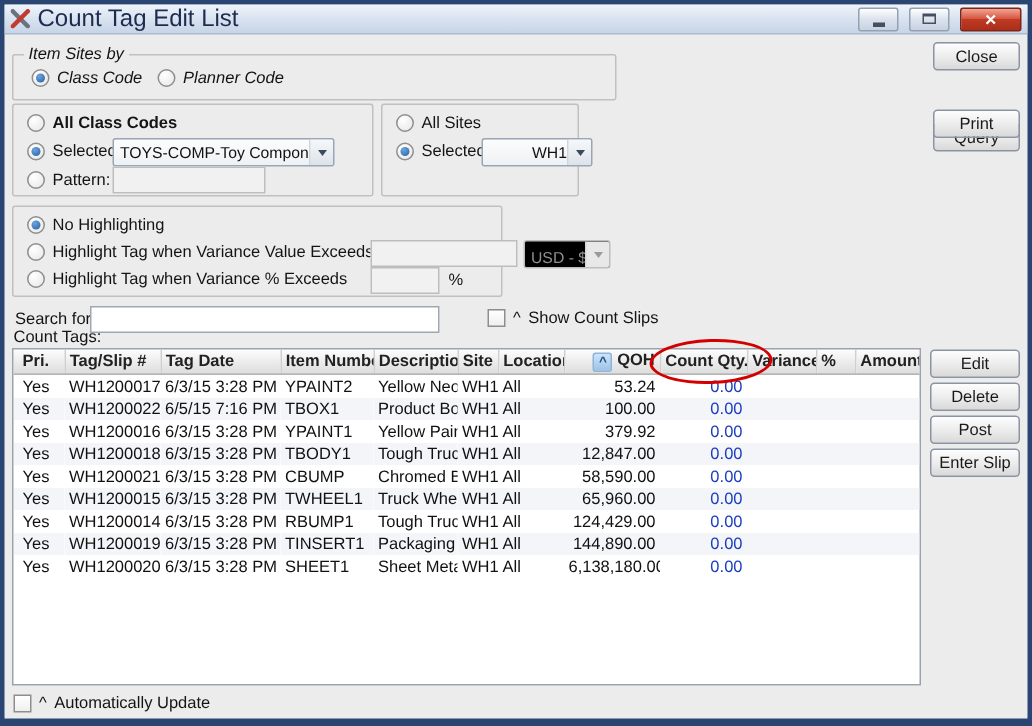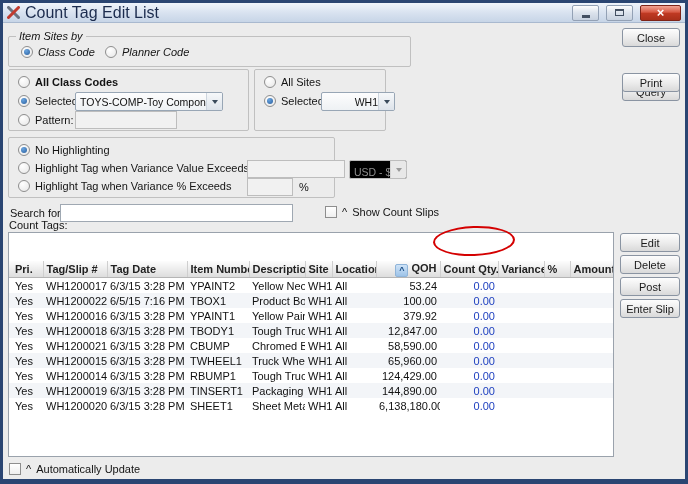--- a/index.html
+++ b/index.html
@@ -26,21 +26,21 @@
   .combo .clabel{overflow:hidden;white-space:nowrap;flex:1;}
   .combo .arrow{margin-left:auto;width:15px;height:100%;display:flex;align-items:center;justify-content:center;border-left:1px solid #cdd5de;background:linear-gradient(#f6f8fa,#dde3ea);flex:none;}
   .tri{width:0;height:0;border-left:3.5px solid transparent;border-right:3.5px solid transparent;border-top:4px solid #3a4a5a;}
   .combo.disabled{color:#8f8f8f;background:#000000;border-color:#bdbdbd;align-items:flex-end;}
   .combo.disabled .arrow{background:#e8e8e8;border-left-color:#d5d5d5;}
   .combo.disabled .tri{border-top-color:#9a9a9a;}
   .tinput{position:absolute;height:18px;border:1px solid #9fa8b2;background:#fff;font-size:11px;padding:0 3px;font-family:inherit;box-sizing:border-box;}
   .tinput:disabled{background:#f1f1f1;border-color:#bdbdbd;}
   .slabel{position:absolute;font-size:11px;color:#141414;white-space:nowrap;}
   .grid{position:absolute;left:5px;top:209px;width:606px;height:225px;background:#fff;border:1px solid #9aa2ac;box-sizing:border-box;overflow:hidden;}
-  .grid table{border-collapse:collapse;table-layout:fixed;width:604px;font-size:11px;margin-top:28px;}
+  .grid table{border-collapse:collapse;table-layout:fixed;width:604px;font-size:11px;}
   .grid th{height:16px;background:linear-gradient(#fdfdfd,#ebebeb 55%,#dddddd);border-right:1px solid #cfcfcf;border-bottom:1px solid #b5b5b5;font-weight:bold;font-size:11px;text-align:left;padding:0 3px;overflow:hidden;white-space:nowrap;color:#222;}
   .grid th.num{text-align:right;}
   .grid td{height:15px;padding:0 3px;overflow:hidden;white-space:nowrap;color:#111;}
   .grid td:first-child,.grid th:first-child{padding-left:6px;}
   .grid td.num{text-align:right;}
   .grid td.count{color:#1d3fbf;}
   .grid tr.alt td{background:#f3f5f8;}
   .sortbox{display:inline-block;width:11px;height:11px;margin-right:3px;background:linear-gradient(#cfe3f7,#9dc3e8);border:1px solid #8fb4d9;border-radius:2px;font-size:9px;line-height:10px;text-align:center;color:#1c4f87;vertical-align:-1px;}
   .annotation{position:absolute;left:430px;top:203px;width:78px;height:26px;border:2px solid #d40000;border-radius:50%;transform:rotate(-2deg);pointer-events:none;}
 </style>

